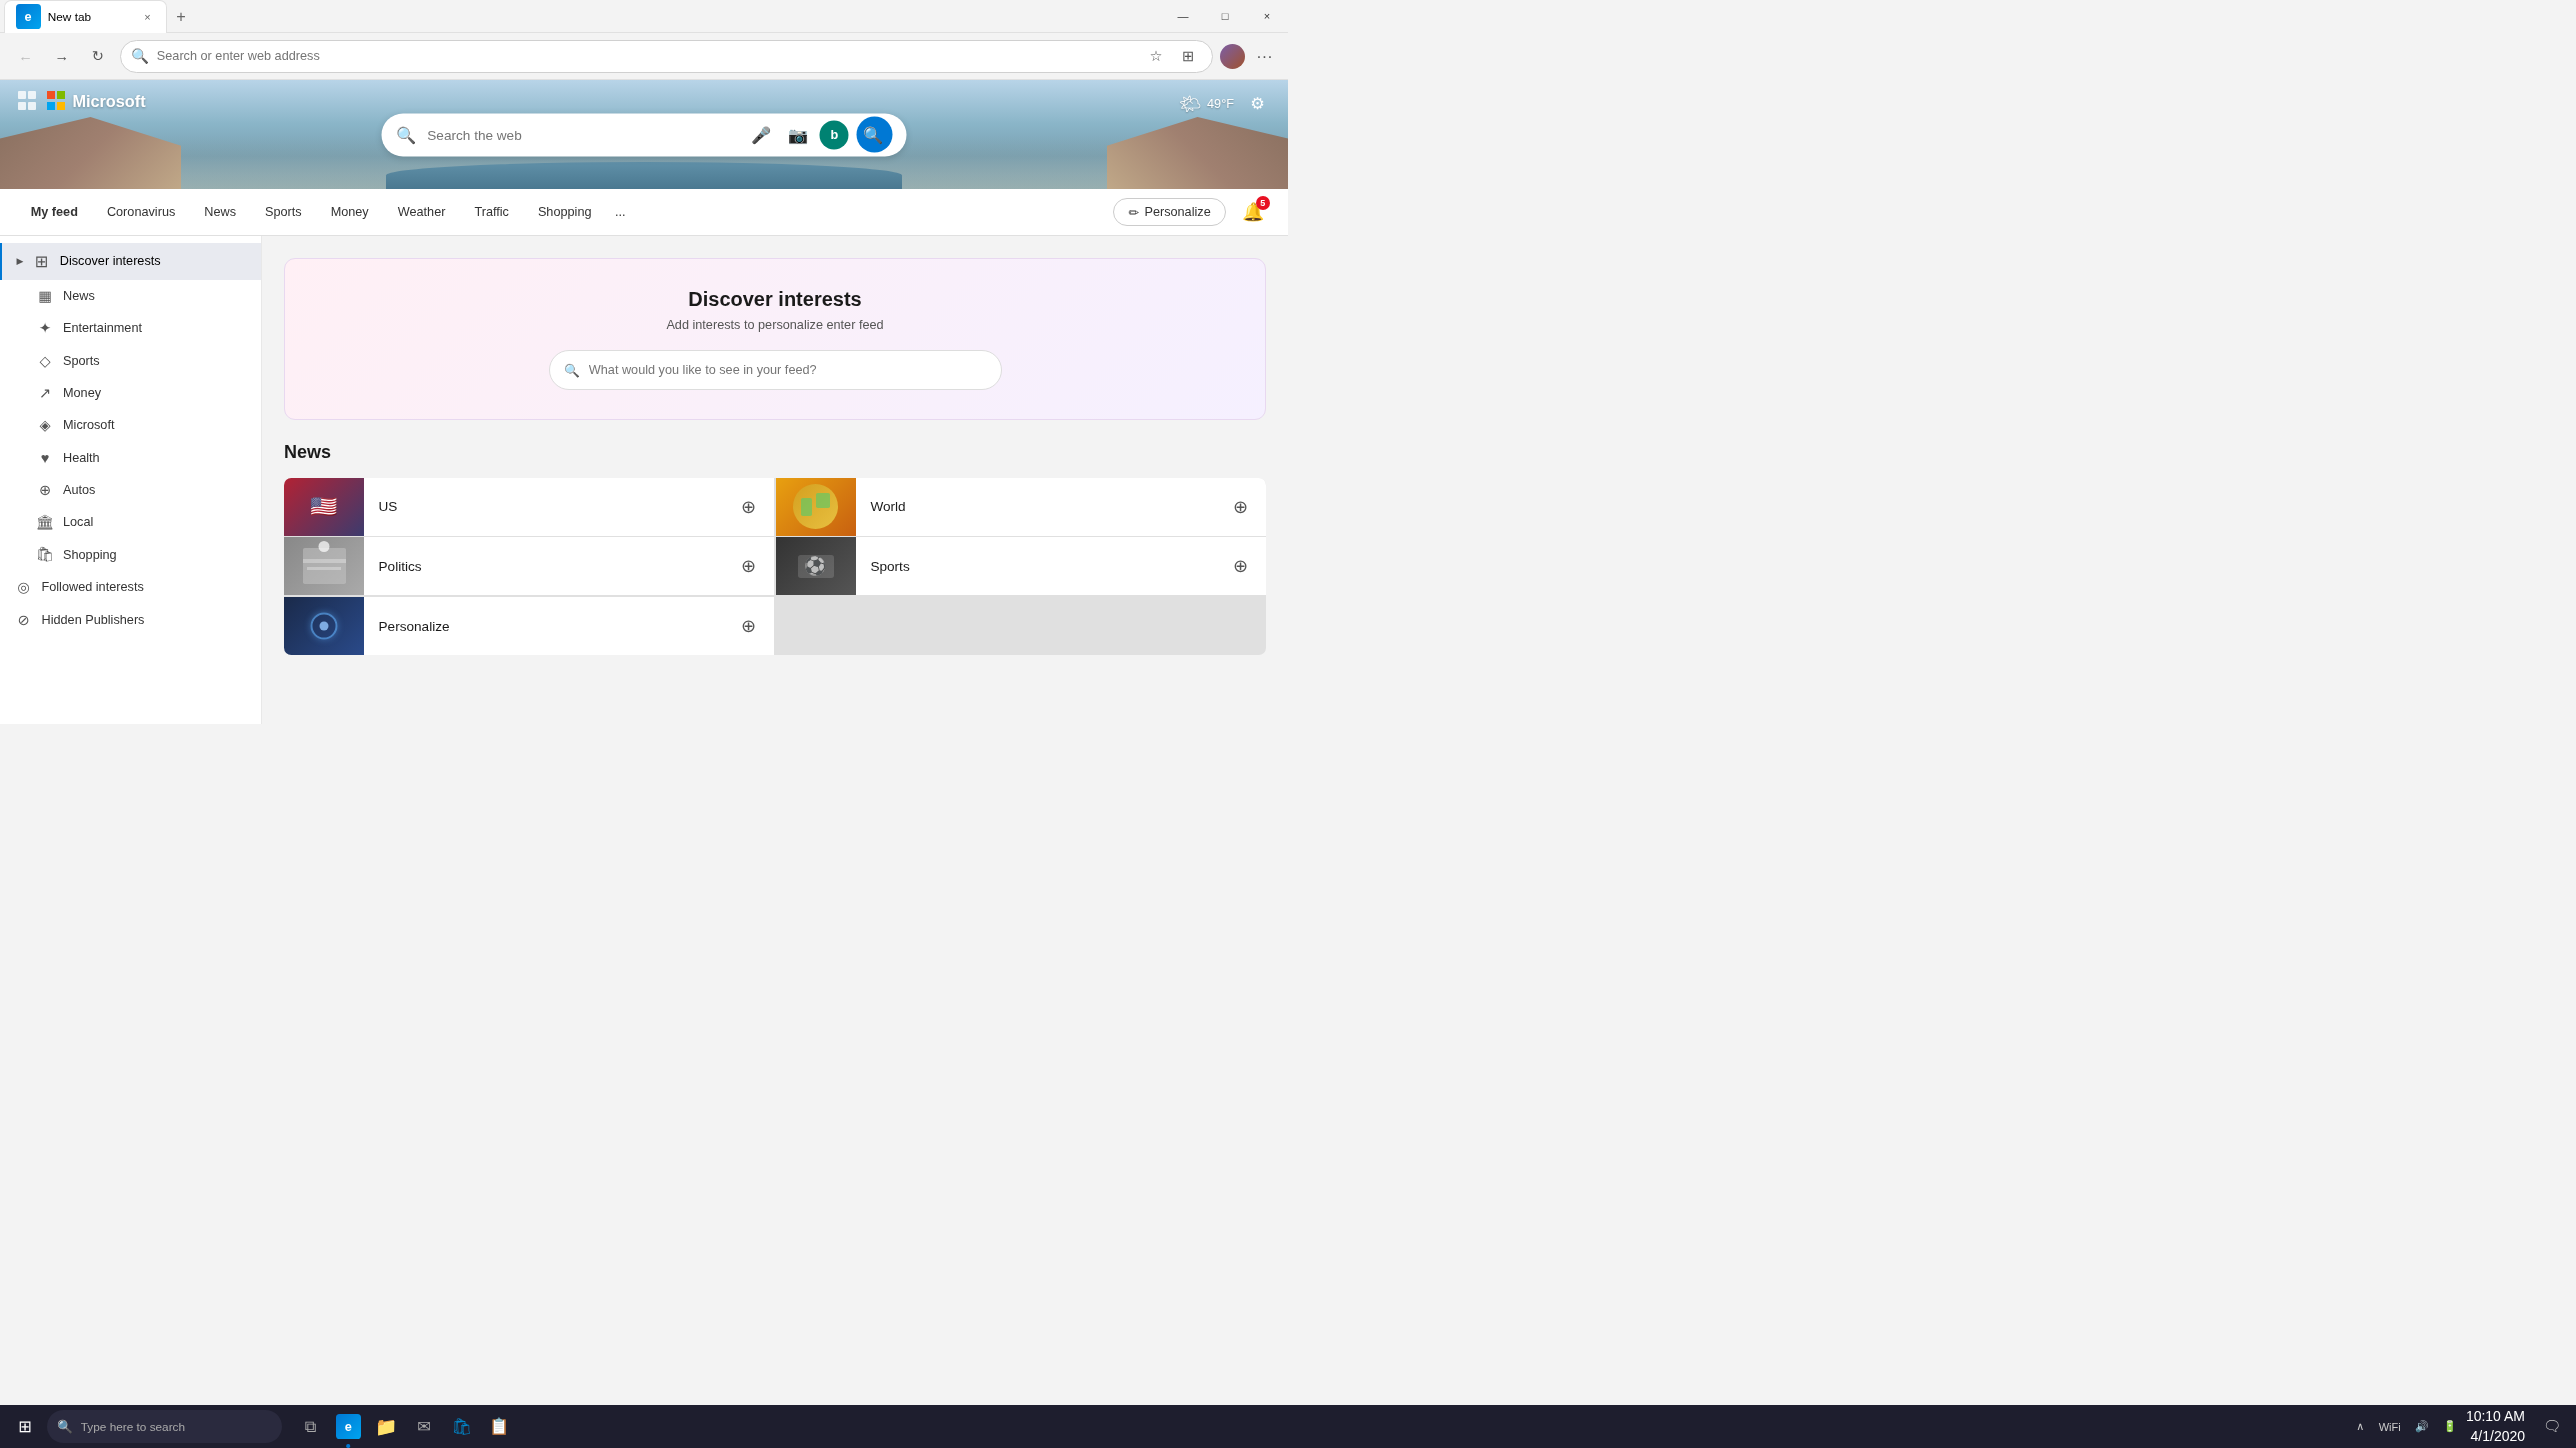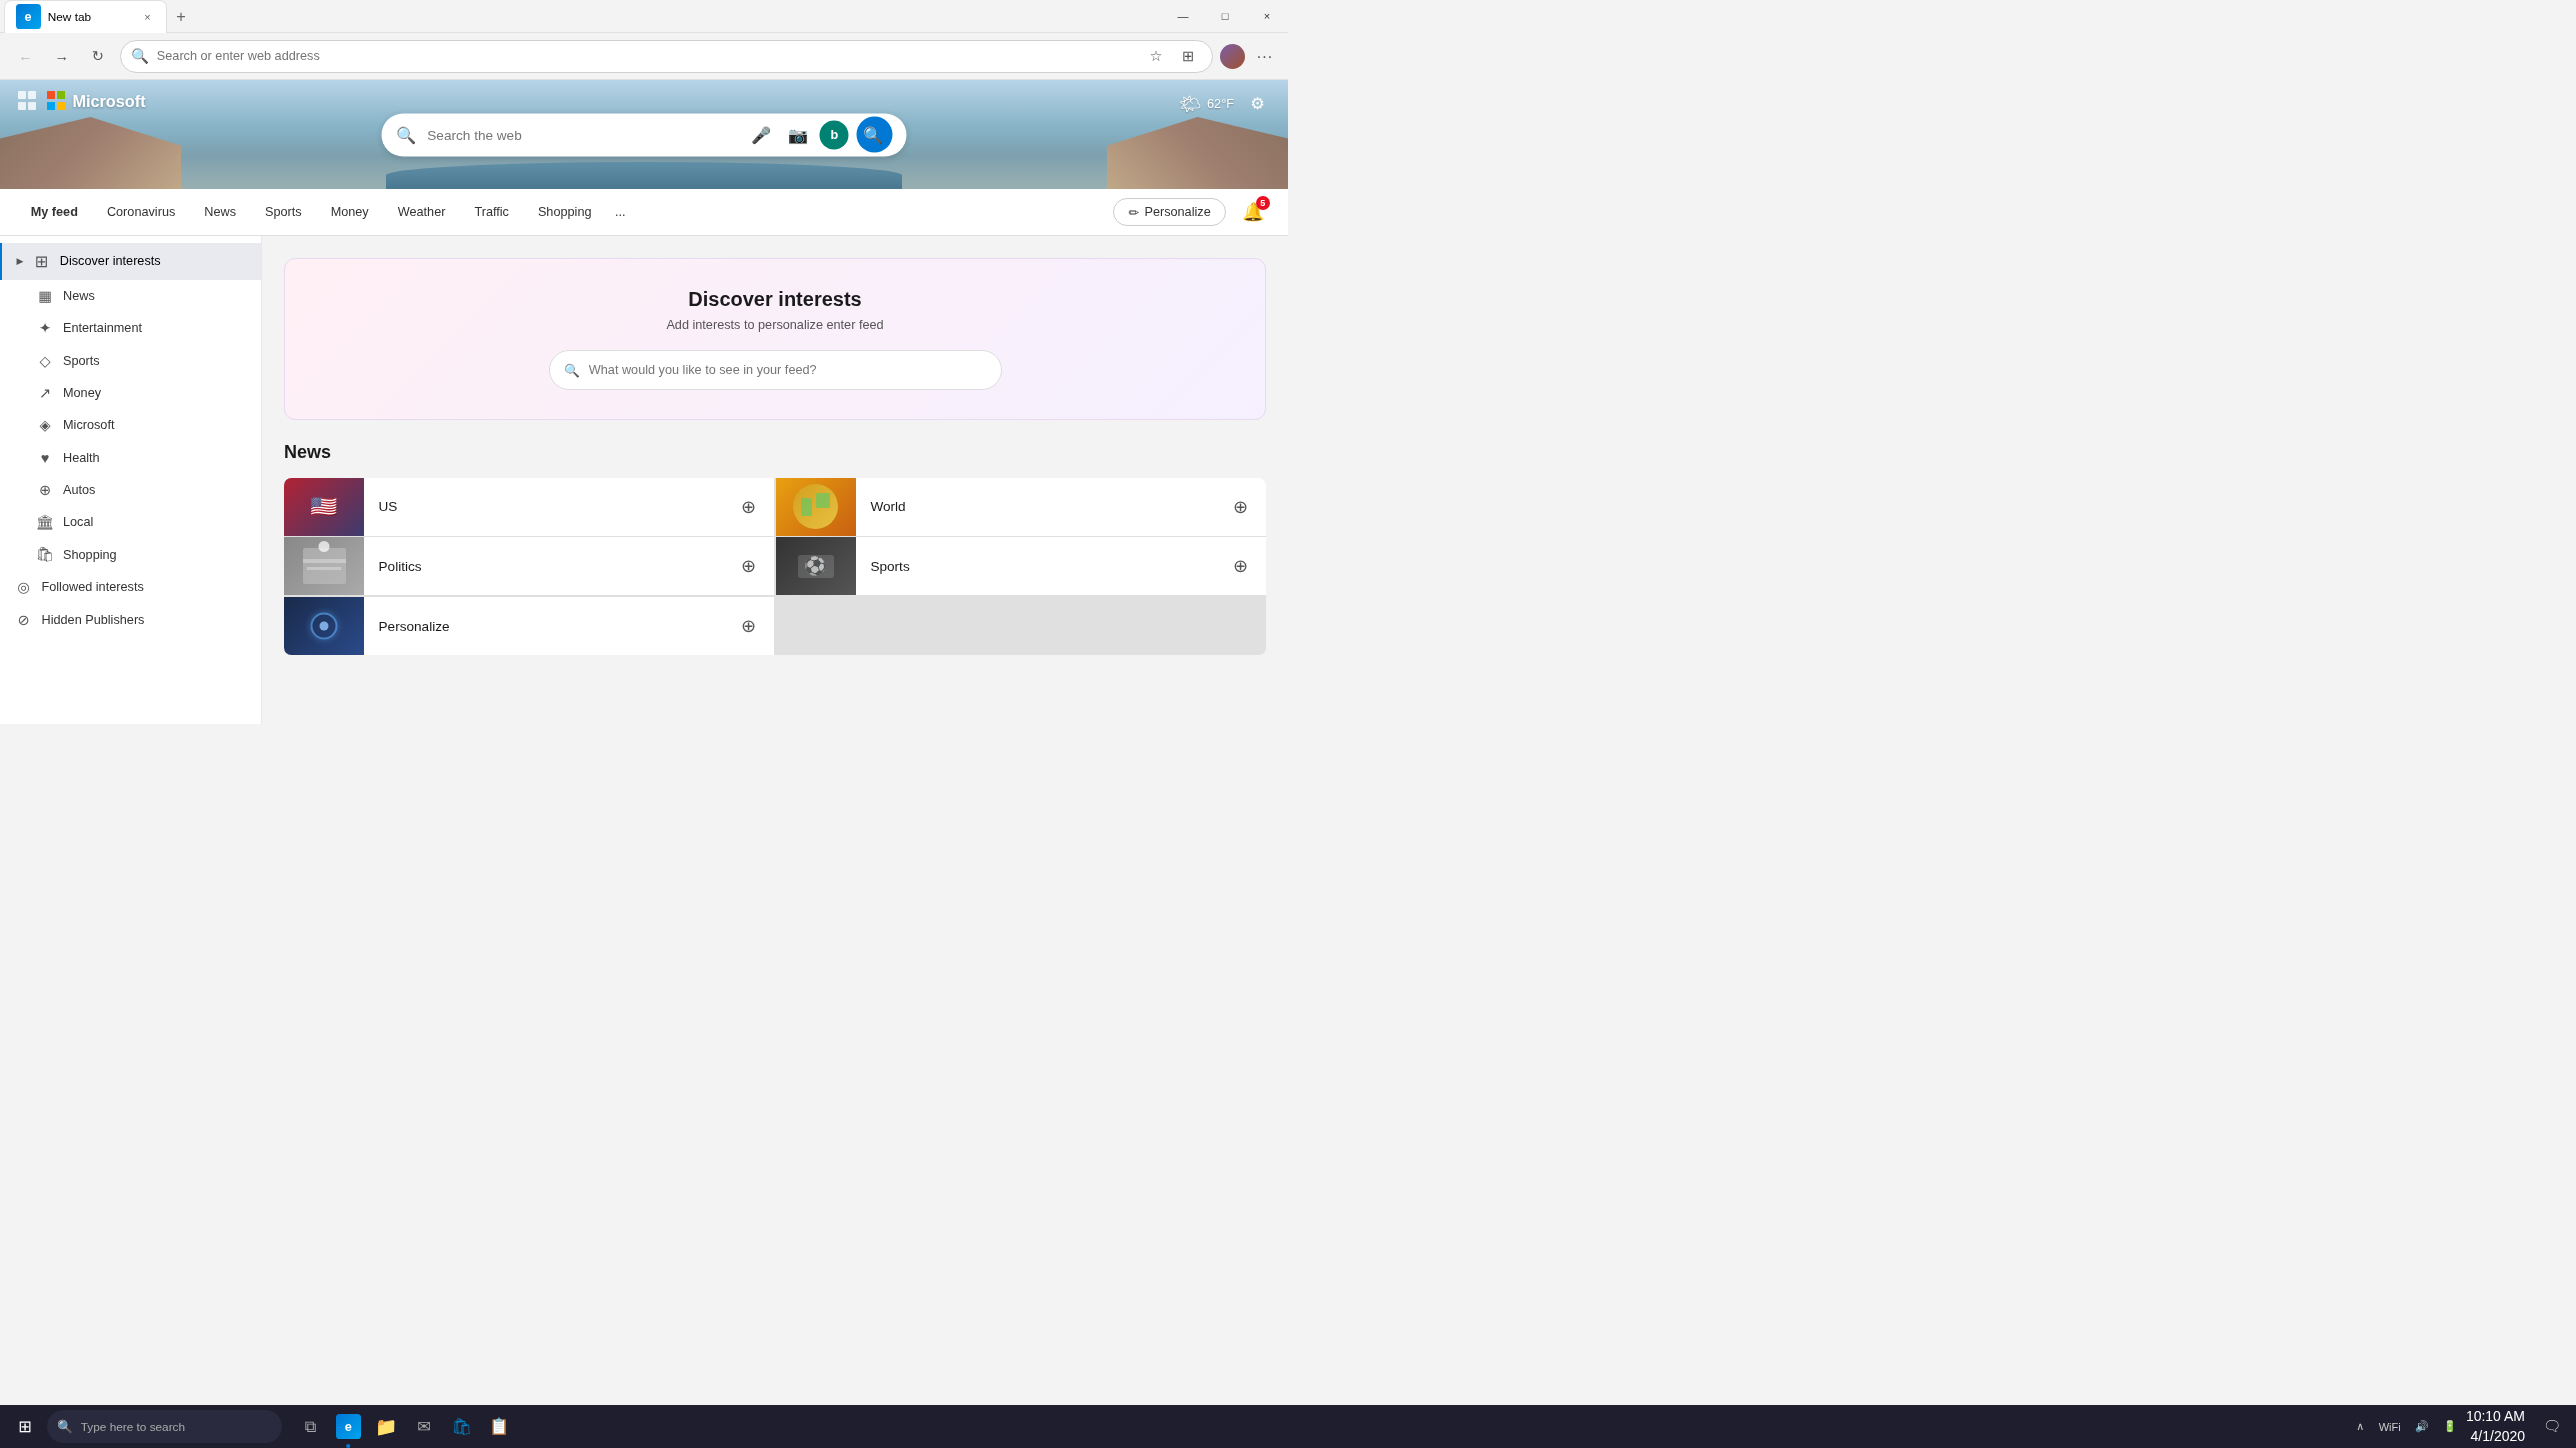--- a/index.html
+++ b/index.html
@@ -472,21 +472,21 @@
       <div class="hero-icon">🎤</div>
       <div class="hero-icon">📷</div>
       <div class="bing-icon">b</div>
       <div class="search-submit">🔍</div>
     </div>
   </div>
 
   <div class="hero-top-right">
     <div class="weather-widget">
       <span class="weather-icon">🌤</span>
-      <span>62°F</span>
+      <span>49°F</span>
     </div>
     <div class="addr-icon" style="color:white; font-size:16.3px;">⚙</div>
   </div>
 </div>
 
 <div class="nav-bar">
   <div class="nav-item active">
     <span>My feed</span>
   </div>
   <div class="nav-item">

